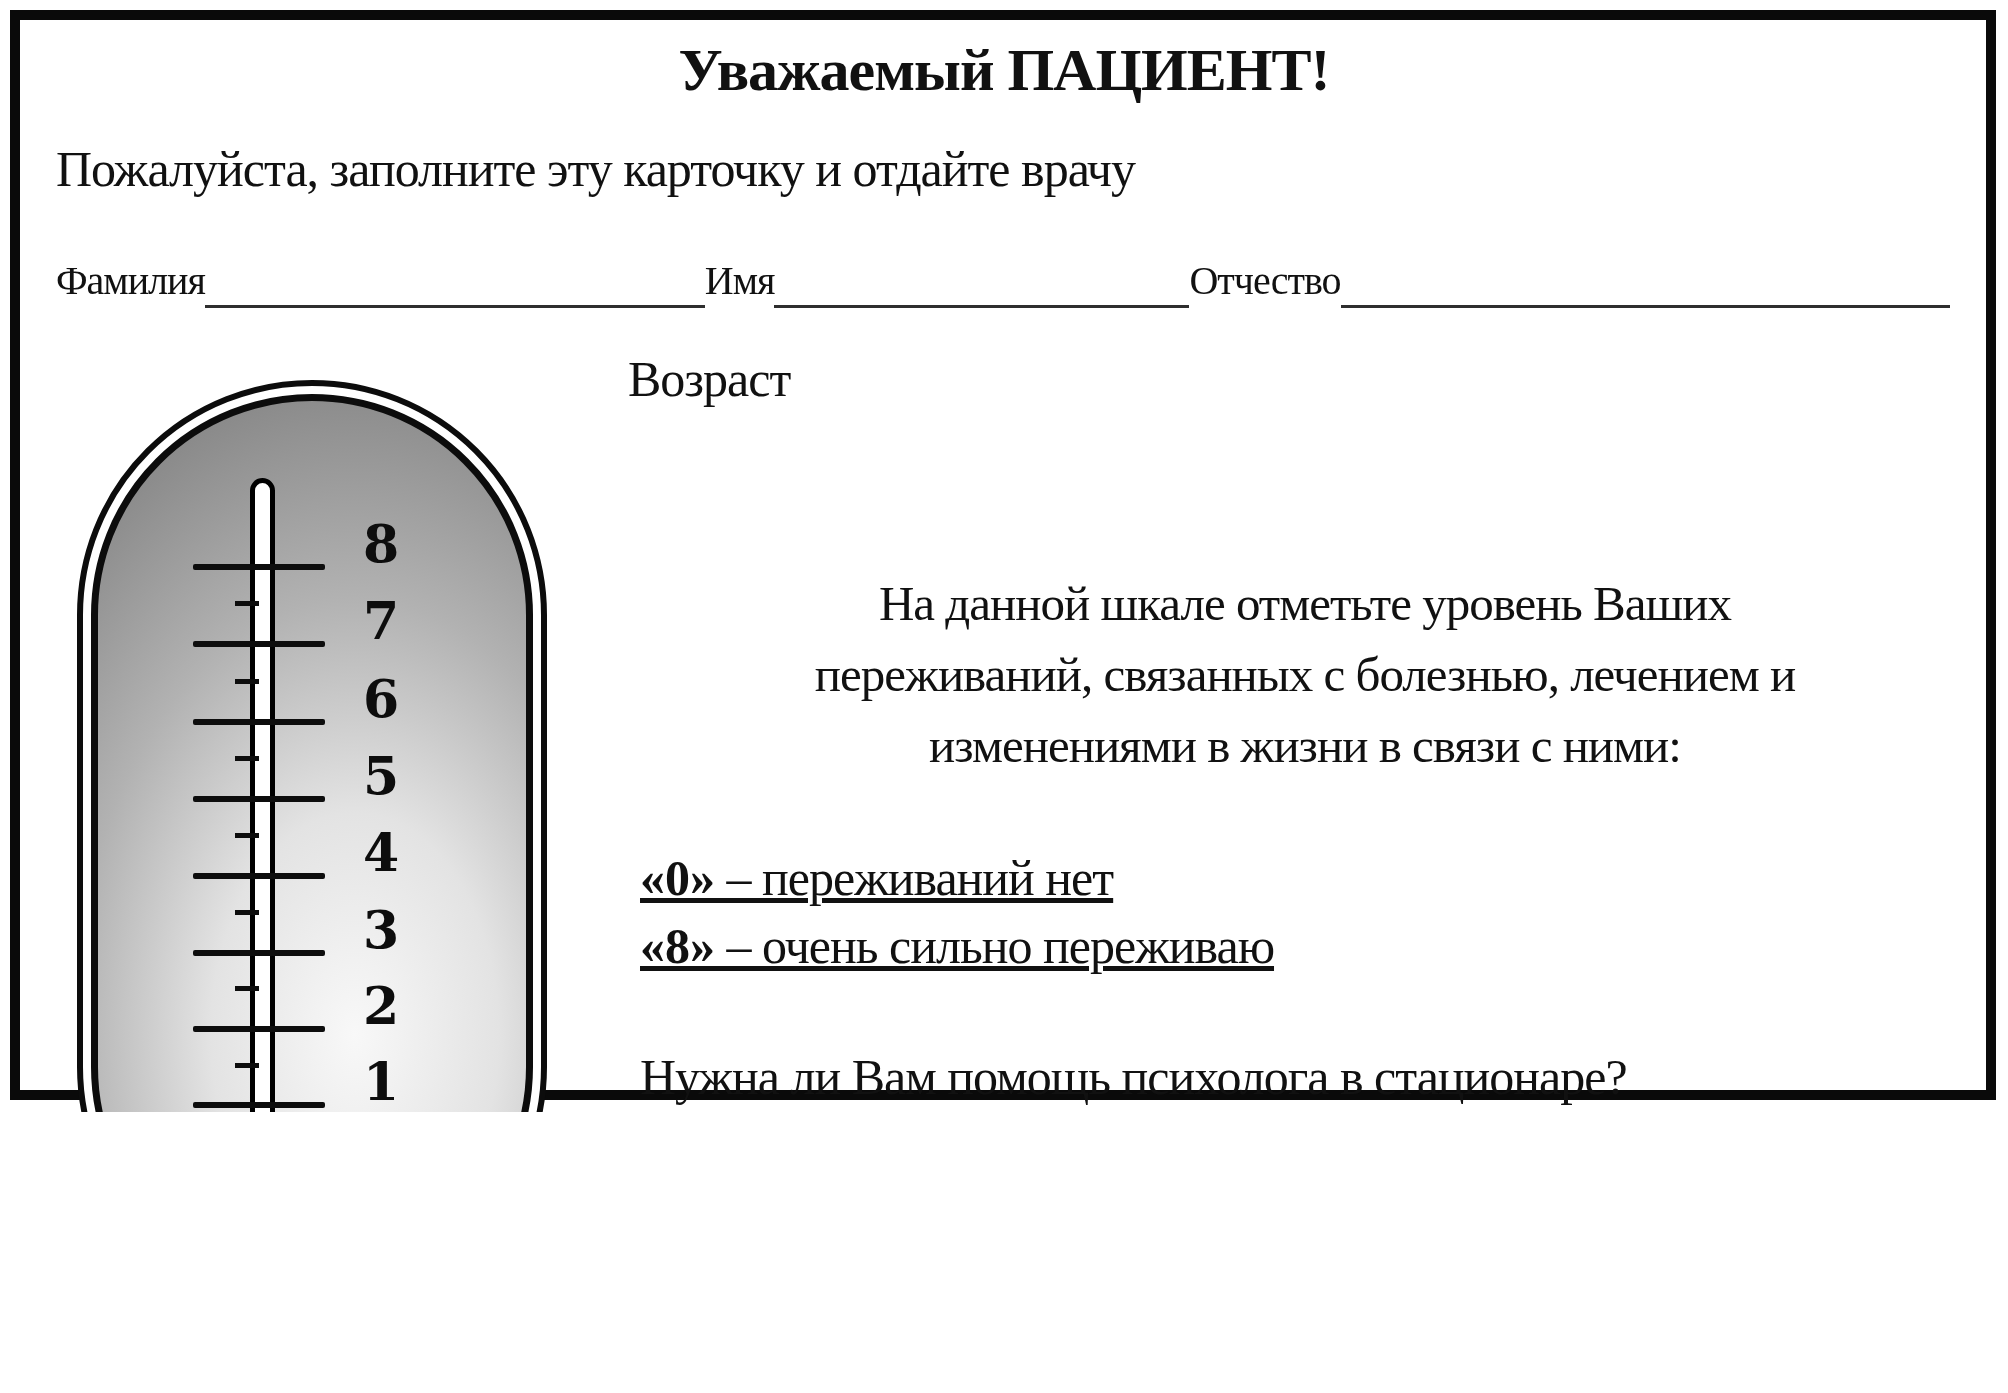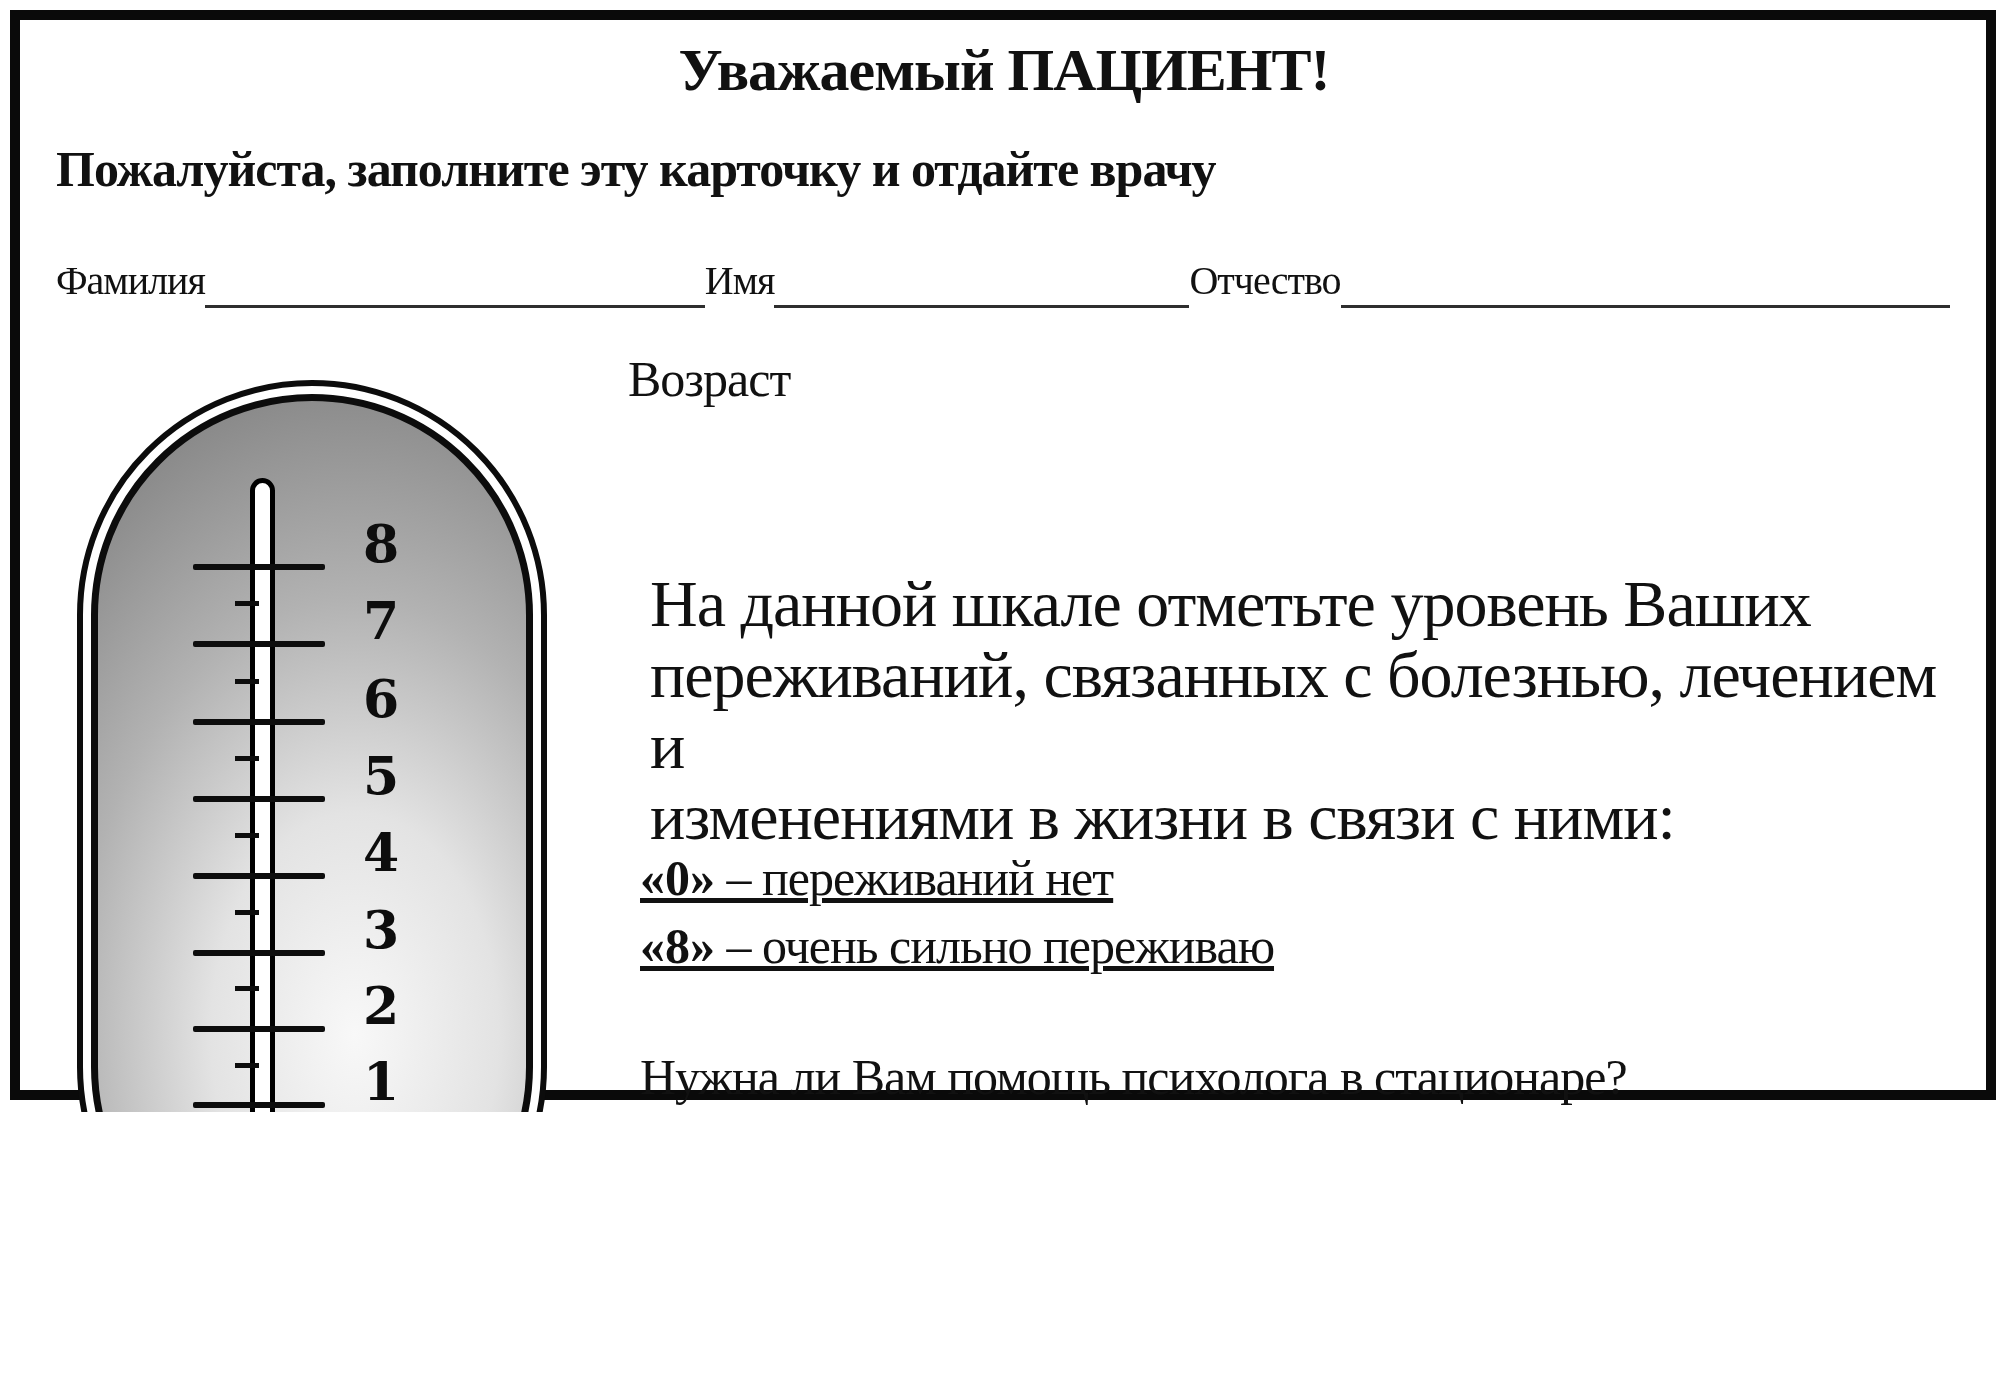--- a/index.html
+++ b/index.html
@@ -16,21 +16,21 @@
     border:10px solid #0a0a0a;
     pointer-events:none;
   }
   .title {
     position:absolute; left:0; top:36px; width:100%;
     text-align:center;
     font-size:60px; font-weight:bold; letter-spacing:-1px;
   }
   .intro {
     position:absolute; left:56px; top:140px;
-    font-size:50px; letter-spacing:-1px; white-space:nowrap;font-weight:bold;
+    font-size:50px; letter-spacing:-1px; white-space:nowrap;
   }
   .name-row {
     position:absolute; left:56px; top:248px; right:58px;
     display:flex; align-items:flex-end; height:62px;
     font-size:40px; letter-spacing:-1px;
   }
   .name-row .lbl { line-height:58px; white-space:nowrap; }
   .fill-line {
     border-bottom:3px solid #2e2e2e; height:0; align-self:flex-end;
     margin-bottom:2px;
@@ -73,21 +73,21 @@
   }
   .tnum {
     position:absolute; left:253px; width:60px; text-align:center;
     font-family:"DejaVu Serif", serif;
     font-size:52px; line-height:52px; font-weight:bold; color:#0d0d0d;
   }
 
   
   .instruction {
     position:absolute; left:650px; top:568px; width:1310px;
-    font-size:66px; letter-spacing:-1px; line-height:71px;
+    font-size:49px; letter-spacing:-1px; line-height:71px;text-align:center;
   }
   .legend {
     position:absolute; left:640px; top:844px;
     font-size:50px; letter-spacing:-1px; line-height:68px;text-decoration:underline;
   }
   .legend .b { font-weight:bold; letter-spacing:0; }
   .question {
     position:absolute; left:640px; top:1048px;
     font-size:50px; letter-spacing:-1px; white-space:nowrap;
   }

